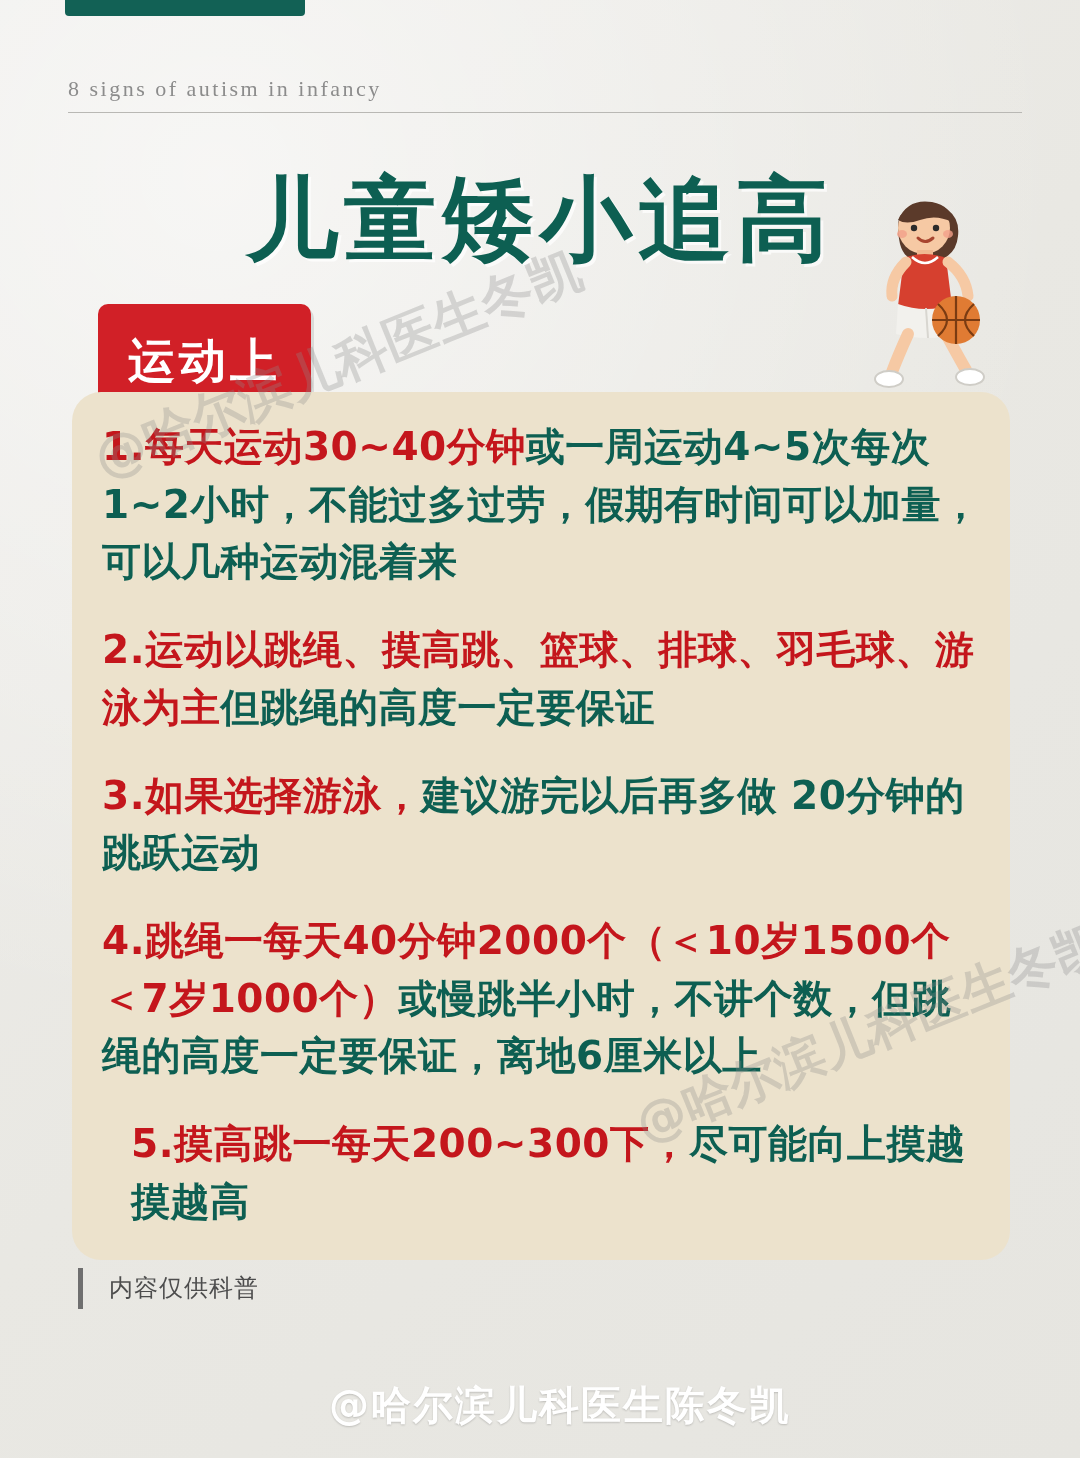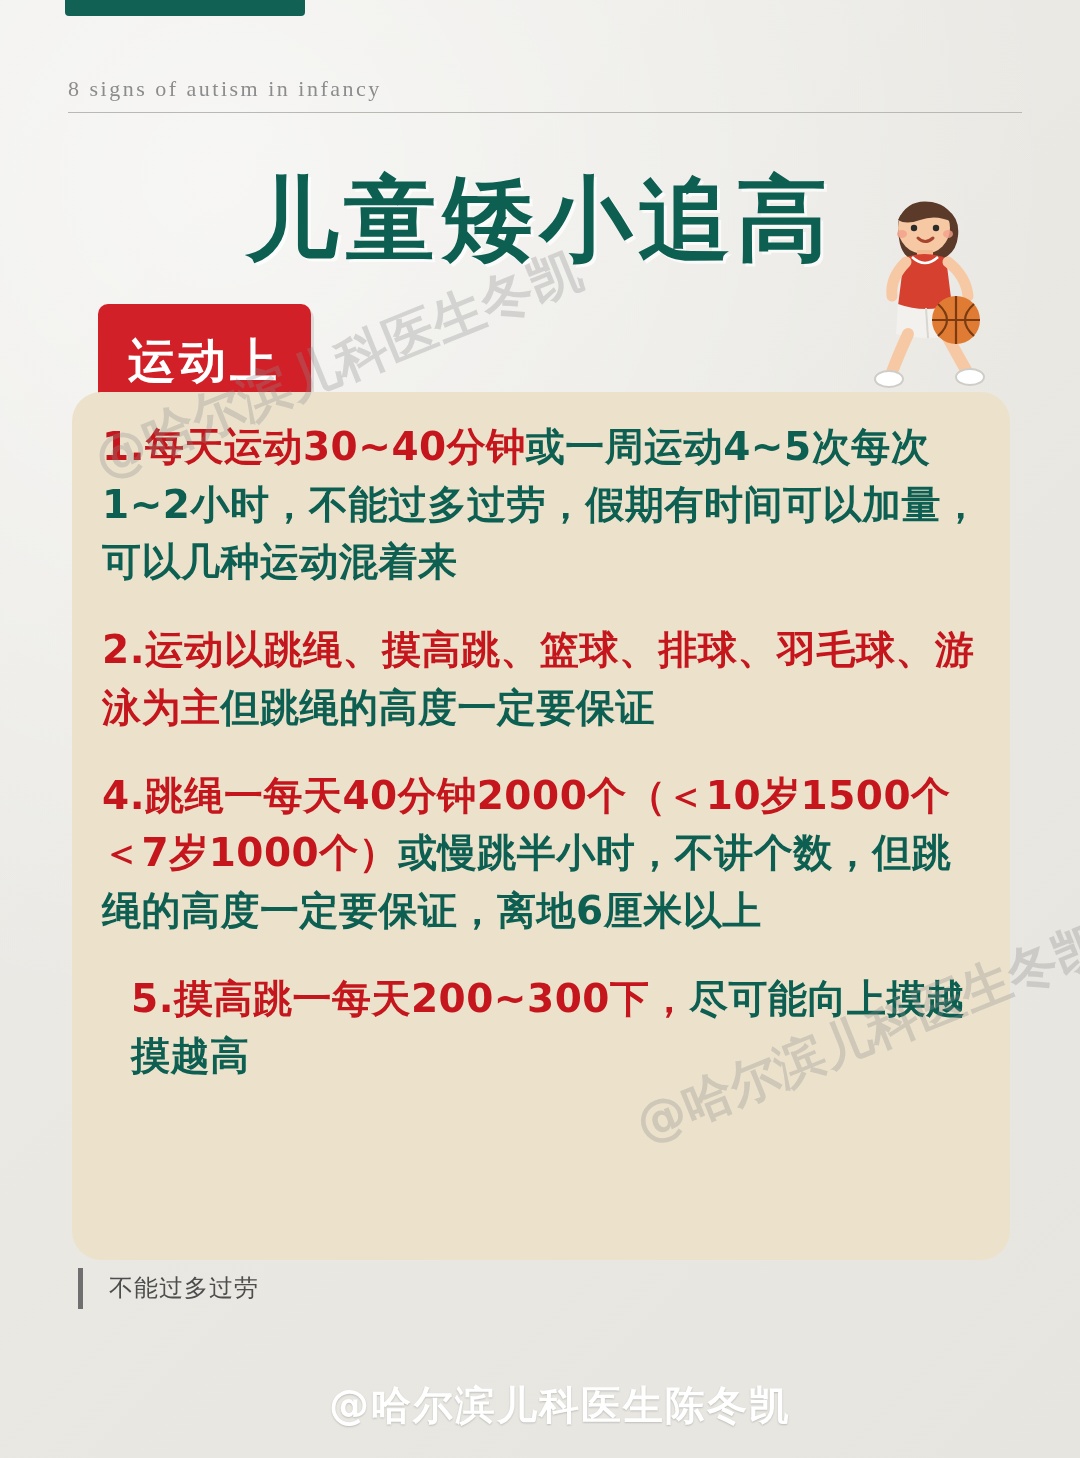--- a/index.html
+++ b/index.html
@@ -209,34 +209,37 @@
     <div class="card-inner">
 
       <div class="para">
         <span class="hl">1.每天运动30~40分钟</span><span>或一周运动4~5次每次1~2小时，不能过多过劳，假期有时间可以加量，可以几种运动混着来</span>
       </div>
 
       <div class="para">
         <span class="hl">2.运动以跳绳、摸高跳、篮球、排球、羽毛球、游泳为主</span><span>但跳绳的高度一定要保证</span>
       </div>
 
+      <div class="para">
+        <span class="hl">3.如果选择游泳，</span><span>建议游完以后再多做 20分钟的跳跃运动</span>
+      </div>
 
       <div class="para">
         <span class="hl">4.跳绳一每天40分钟2000个（＜10岁1500个＜7岁1000个）</span><span>或慢跳半小时，不讲个数，但跳绳的高度一定要保证，离地6厘米以上</span>
       </div>
 
       <div class="para">
         <span class="hl">5.摸高跳一每天200~300下，</span><span>尽可能向上摸越摸越高</span>
       </div>
 
     </div>
   </div>
 
   <div class="footnote">
-    <div>不能过多过劳</div>
+    <div>内容仅供科普</div>
   </div>
 
   <div class="handle">@哈尔滨儿科医生陈冬凯</div>
 
   <div class="wm wm1">@哈尔滨儿科医生冬凯</div>
   <div class="wm wm2">@哈尔滨儿科医生冬凯</div>
 
 </div>
 
 </body></html>

